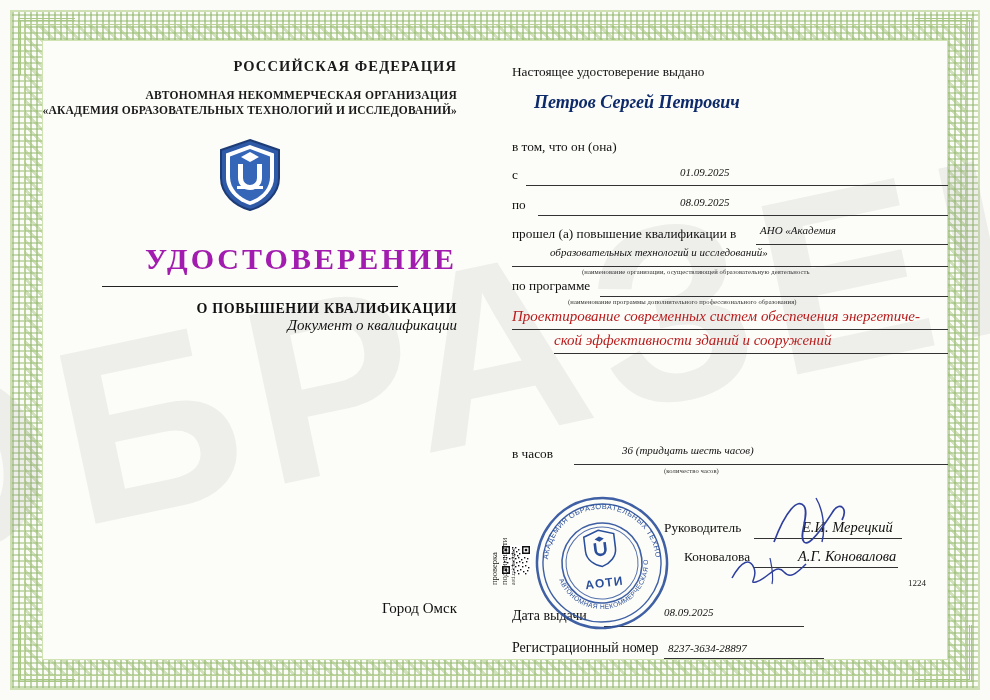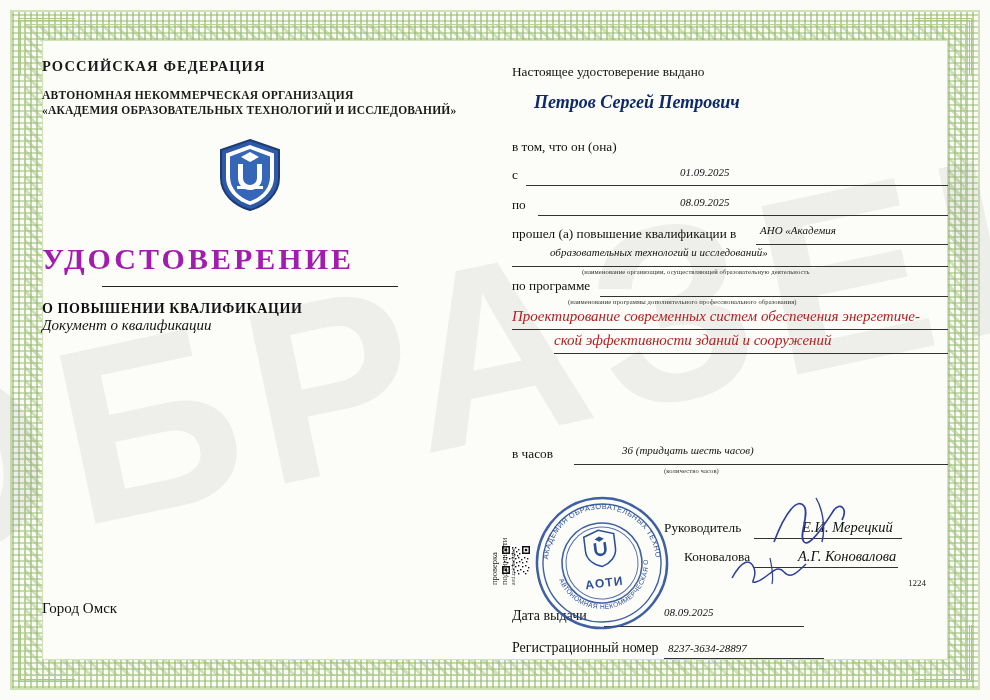--- a/index.html
+++ b/index.html
@@ -98,21 +98,21 @@
     left: 42px; top: 40px;
     width: 906px; height: 620px;
     z-index: 3;
   }
 
   
   .left-col {
     position: absolute;
     left: 0; top: 0;
     width: 415px; height: 620px;
-    text-align: left;
+    text-align: right;
   }
   .org-country {
     margin-top: 18px;
     font-size: 14.5px;
     font-weight: 700;
     letter-spacing: 1.1px;
     color: #1a1a1a;
   }
   .org-name1 {
     margin-top: 14px;

